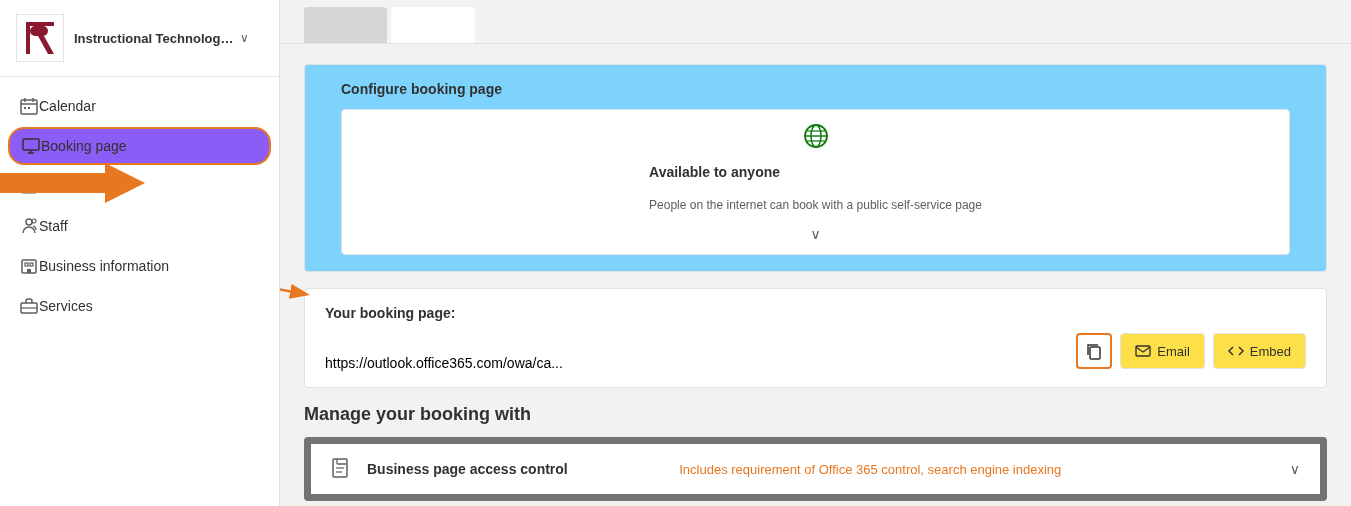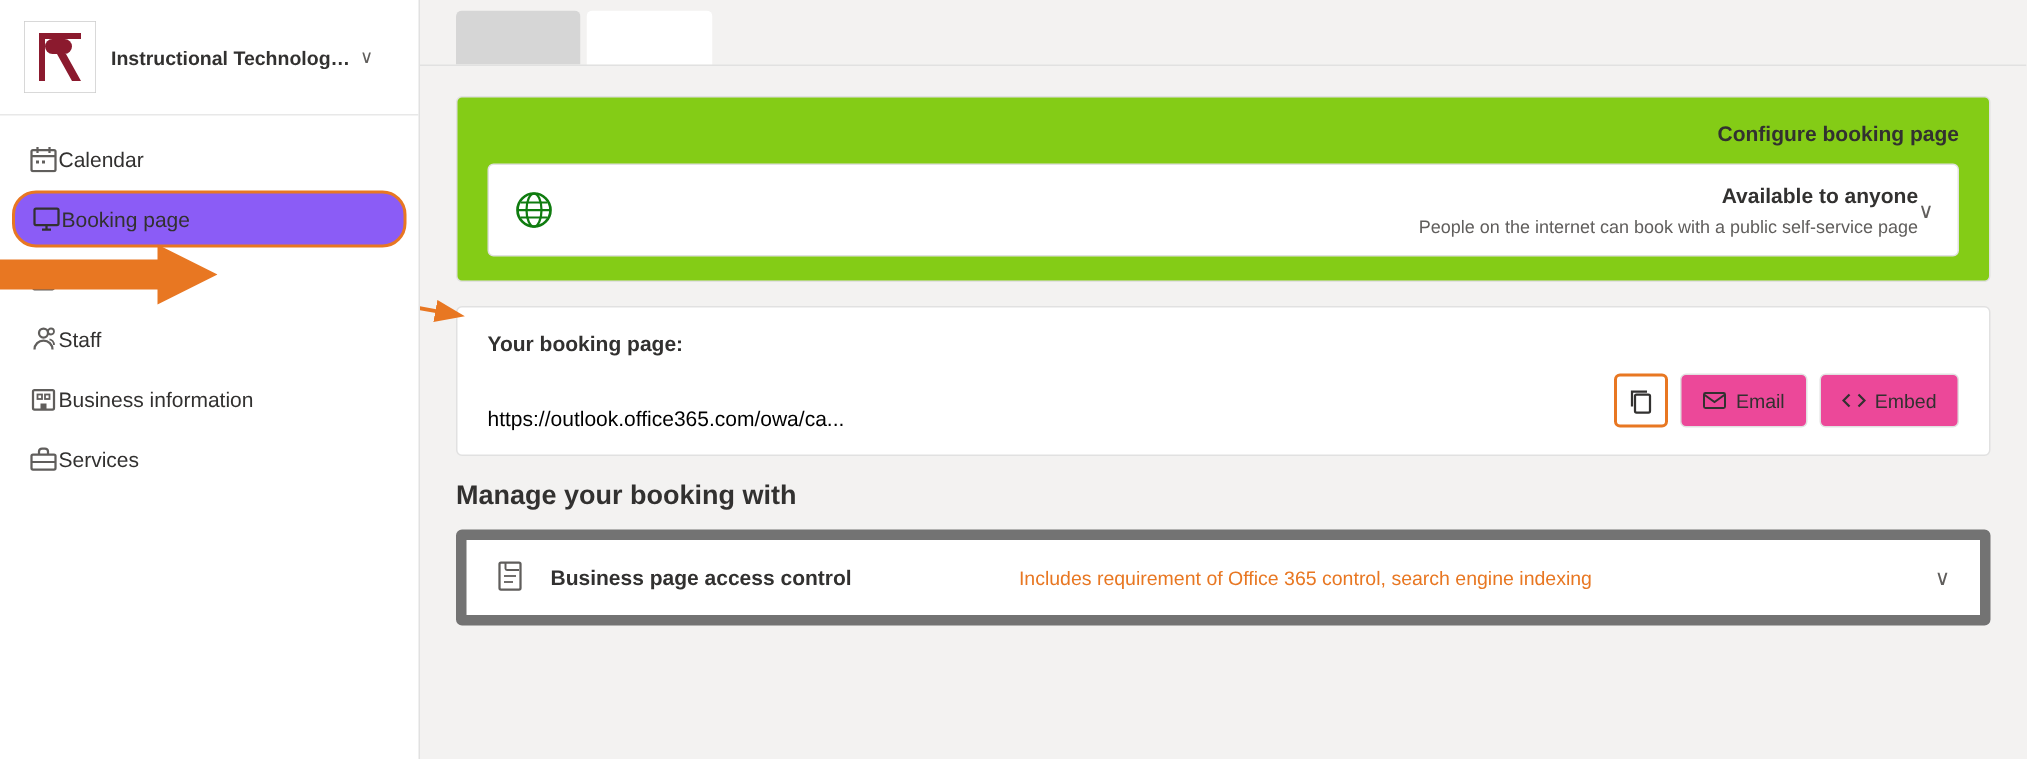--- a/index.html
+++ b/index.html
@@ -151,41 +151,42 @@
     
     .content-area {
       padding: 20px 24px;
       display: flex;
       flex-direction: column;
       gap: 16px;
     }
 
     
     .section-card {
-      background: #84cc16;
+      background: #7dd3fc;
       border: 1px solid #e1e1e1;
       border-radius: 4px;
-      padding: 16px 20px;
-      text-align: right;
+      padding: 16px 36px;
     }
 
     .section-title {
       font-size: 14px;
       font-weight: 600;
       color: #323130;
       margin-bottom: 12px;
     }
 
     .availability-row {
       display: flex;
       align-items: center;
+      gap: 14px;
       padding: 12px 16px;
       background: #fff;
       border: 1px solid #e1e1e1;
       border-radius: 4px;
+      flex-direction: column;
     }
 
     .globe-icon {
       width: 28px;
       height: 28px;
       display: flex;
       align-items: center;
       justify-content: center;
       flex-shrink: 0;
     }
@@ -196,21 +197,21 @@
 
     .availability-title {
       font-size: 14px;
       font-weight: 600;
       color: #323130;
     }
 
     .availability-desc {
       font-size: 12px;
       color: #605e5c;
-      margin-top: 6px;
+      margin-top: 18px;
     }
 
     .expand-chevron {
       color: #605e5c;
       font-size: 14px;
       cursor: pointer;
     }
 
     
     .booking-url-section {
@@ -256,21 +257,21 @@
       flex-shrink: 0;
     }
 
     .action-btn {
       display: flex;
       align-items: center;
       gap: 6px;
       padding: 6px 14px;
       border: 1px solid #e1e1e1;
       border-radius: 4px;
-      background: #ec4899;
+      background: #fde047;
       font-size: 13px;
       color: #323130;
       cursor: pointer;
       height: 36px;
       white-space: nowrap;
     }
 
     
     .manage-section {
       padding: 0 0 0 0;

